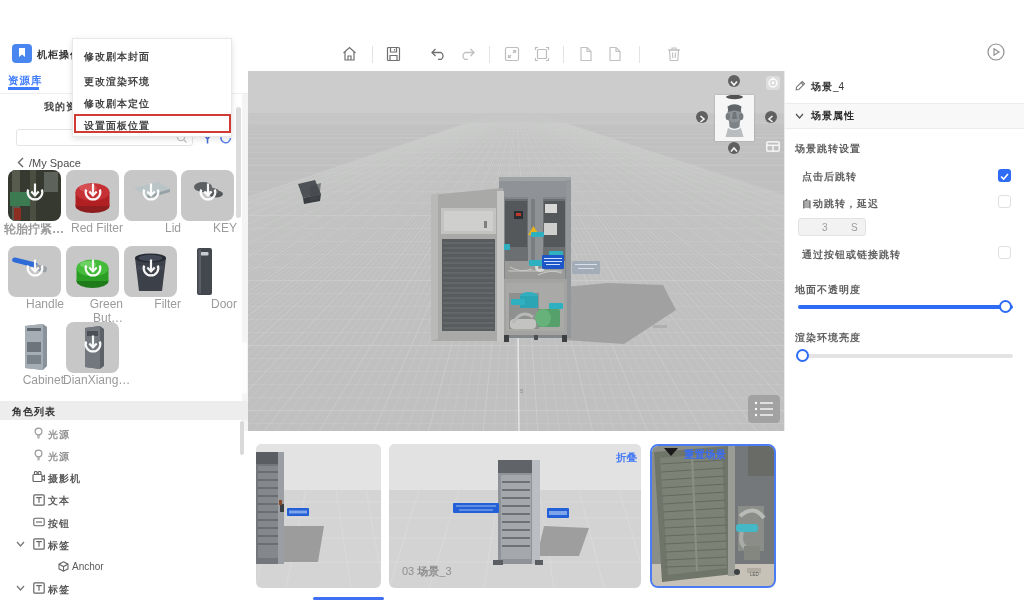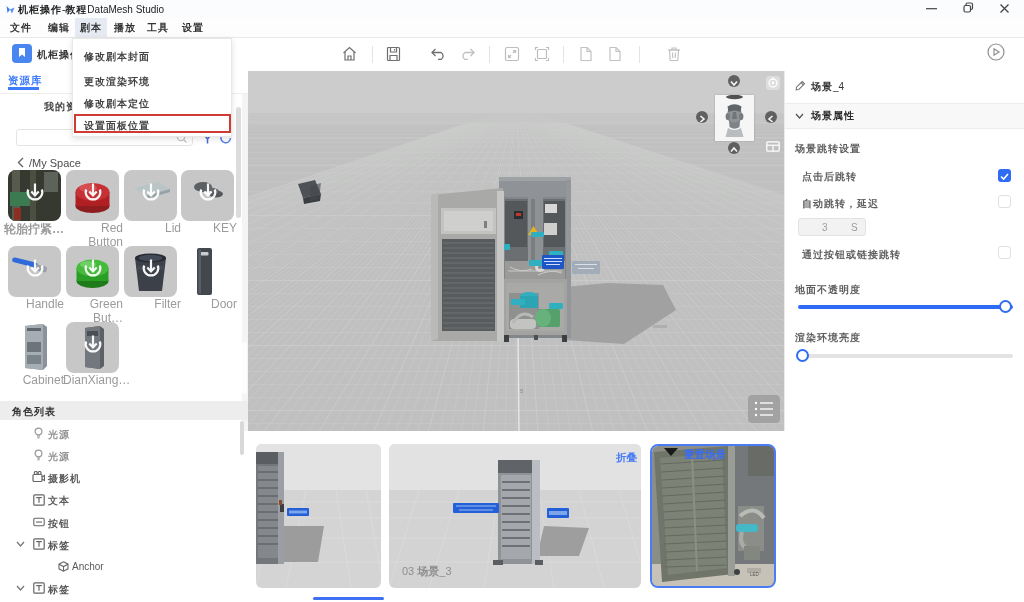--- a/index.html
+++ b/index.html
@@ -45,42 +45,20 @@
 <div id="app">
   <svg width="0" height="0" style="position:absolute">
     <defs>
       <g id="dl" opacity="0.95">
         <path d="M6.2 9.5 a7.3 7.3 0 1 0 13.6 0" fill="none" stroke="#fff" stroke-width="2.2"></path>
         <line x1="13" y1="3.5" x2="13" y2="14.5" stroke="#fff" stroke-width="2.2"></line>
         <path d="M9.3 11.5 L13 15.5 L16.7 11.5" fill="none" stroke="#fff" stroke-width="2.2"></path>
       </g>
     </defs>
   </svg>
-  <div class="abs" id="titlebar">
-    <svg class="abs" style="left:5px;top:4px" width="11" height="11" viewBox="0 0 11 11">
-      <path d="M1.5 2 L5 5.5 L2.5 9 Z" fill="#3f7bf0"></path>
-      <path d="M5 5.5 L9.5 3.5 L7 9.5 Z" fill="#5b8ef2"></path>
-    </svg>
-    <span class="abs" id="title-text"><span class="cjk">机柜操作</span>-<span class="cjk">教程</span>DataMesh Studio</span>
-    <svg class="abs" style="left:922px;top:0" width="95" height="18" viewBox="0 0 95 18">
-      <line x1="4" y1="8.7" x2="15" y2="8.7" stroke="#444" stroke-width="1.2"></line>
-      <rect x="42" y="5.5" width="6.5" height="6.5" rx="1.5" fill="none" stroke="#444" stroke-width="1.2"></rect>
-      <path d="M44 5.5 v-1 a1.5 1.5 0 0 1 1.5 -1.5 h3.5 a1.5 1.5 0 0 1 1.5 1.5 v3.5 a1.5 1.5 0 0 1 -1.5 1.5 h-1" fill="none" stroke="#444" stroke-width="1.2"></path>
-      <path d="M78.5 4.5 L86.5 12.5 M86.5 4.5 L78.5 12.5" stroke="#444" stroke-width="1.3"></path>
-    </svg>
-  </div>
-  <div class="abs" id="menubar">
-    <div class="abs" style="left:75px;top:0;width:32px;height:19px;background:#e6eaf2"></div>
-    <span class="menuitem cjk" style="left:10px">文件</span>
-    <span class="menuitem cjk" style="left:48px">编辑</span>
-    <span class="menuitem cjk" style="left:80px">剧本</span>
-    <span class="menuitem cjk" style="left:114px">播放</span>
-    <span class="menuitem cjk" style="left:147px">工具</span>
-    <span class="menuitem cjk" style="left:182px">设置</span>
-  </div>
   <div class="abs" id="leftpanel">
 
     <div class="abs" style="left:12px;top:44px;width:20px;height:19px;background:#4a86f0;border-radius:4px">
       <svg width="20" height="19" viewBox="0 0 20 19">
           <path d="M7 4 h6 v9 l-3 -2.4 -3 2.4 z" fill="#fff"></path>
         </svg>
     </div>
     <span class="abs cjk" style="left:37px;top:48px;font-size:10px;color:#333">机柜操作</span>
 
     <span class="abs cjk" style="left:8px;top:74px;font-size:10.5px;color:#3e7bfa">资源库</span>
@@ -199,21 +177,21 @@
           <use href="#dl"></use>
         </svg>
       <svg class="abs dlico" style="left:138px;top:256px" width="26" height="26" viewBox="0 0 26 26">
           <use href="#dl"></use>
         </svg>
       <svg class="abs dlico" style="left:80px;top:332px" width="26" height="26" viewBox="0 0 26 26">
           <use href="#dl"></use>
         </svg>
 
       <span class="tlabel cjk" style="left:4px;top:221px;letter-spacing:0">轮胎拧紧…</span>
-      <span class="tlabel" style="left:63px;top:221px">Red Button</span>
+      <span class="tlabel" style="left:63px;top:221px">Red Filter</span>
       <span class="tlabel" style="left:121px;top:221px">Lid</span>
       <span class="tlabel" style="left:177px;top:221px">KEY</span>
       <span class="tlabel" style="left:4px;top:297px">Handle</span>
       <span class="tlabel" style="left:63px;top:297px">Green But…</span>
       <span class="tlabel" style="left:121px;top:297px">Filter</span>
       <span class="tlabel" style="left:177px;top:297px">Door</span>
       <span class="tlabel" style="left:4px;top:373px">Cabinet</span>
       <span class="tlabel" style="left:63px;top:373px">DianXiang…</span>
     </div>
 

